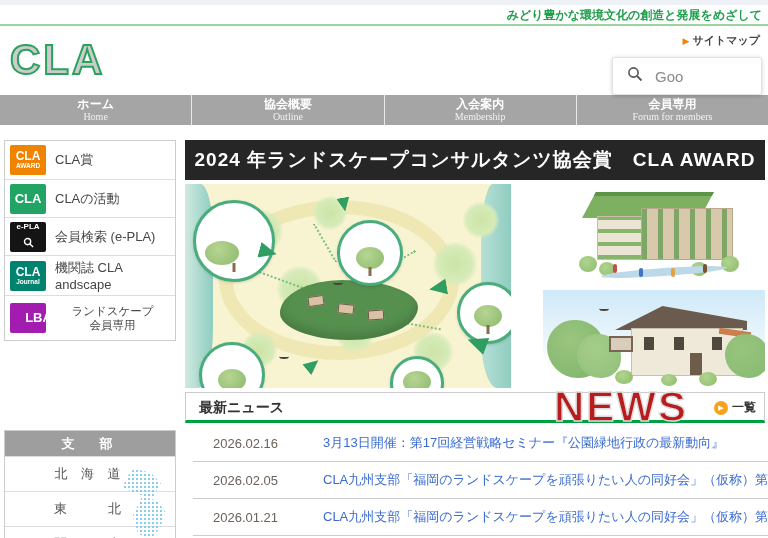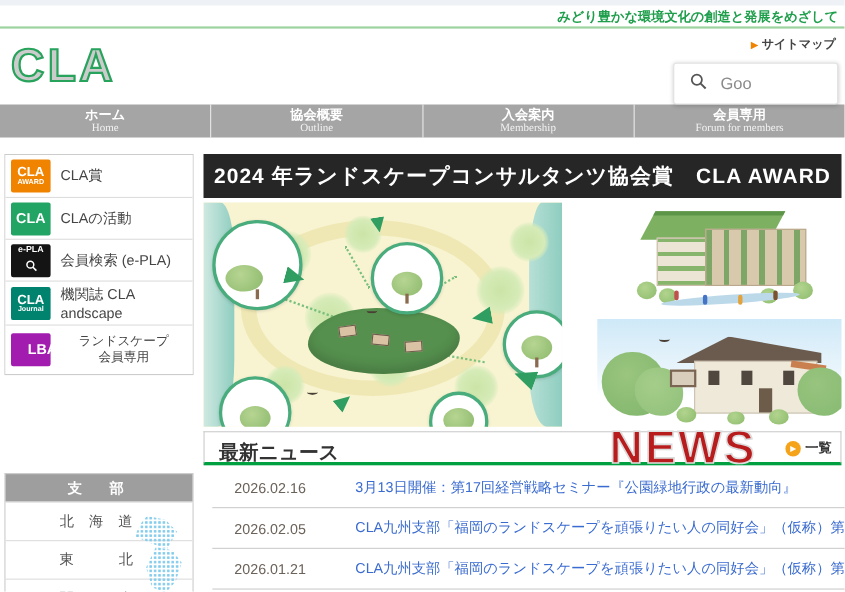--- a/index.html
+++ b/index.html
@@ -124,21 +124,21 @@
   .hbody { position:absolute; left:88px; top:38px; width:112px; height:48px; background:#efe9da; border:1px solid #c9c0b0; }
   .hwin { position:absolute; width:10px; height:13px; background:#50483e; }
   .hdoor { position:absolute; width:12px; height:22px; background:#6d5c4a; }
   .hawning { position:absolute; left:176px; top:40px; width:32px; height:6px; background:#c9804e; transform:rotate(8deg); }
   .hbalcony { position:absolute; left:66px; top:46px; width:24px; height:16px; background:#d9cdbb; border:2px solid #7a6552; }
   .htree { position:absolute; border-radius:48% 52% 45% 55%; }
 
   
   .news-head { position:absolute; left:185px; top:392px; width:580px; height:31px; background:#fff;
                border:1px solid #ccc; border-bottom:3px solid #00a040; }
-  .news-title { position:absolute; left:13px; top:6px; font-size:18px; font-weight:bold; color:#333; }
+  .news-title { position:absolute; left:13px; top:6px; font-size:14px; font-weight:bold; color:#333; }
   .news-watermark { position:absolute; right:76px; top:-6px; font-size:42px; font-weight:900; letter-spacing:2px;
                     color:#b91c1c; -webkit-text-stroke:1.5px #dcdcdc; line-height:40px; pointer-events:none; }
   .news-more { position:absolute; right:8px; top:6px; display:flex; align-items:center; cursor:pointer; }
   .news-more .circ { width:14px; height:14px; border-radius:50%; background:#f5a31a; color:#fff; font-size:7px;
                      display:flex; align-items:center; justify-content:center; margin-right:4px; }
   .news-more .txt { font-size:12px; font-weight:bold; color:#333; }
 
   .news-list { position:absolute; left:193px; top:425px; width:580px; }
   .news-row { height:37px; display:flex; align-items:center; border-bottom:1px solid #ccc; }
   .news-date { width:88px; margin-left:20px; font-size:13px; color:#6b625a; flex:0 0 88px; }

